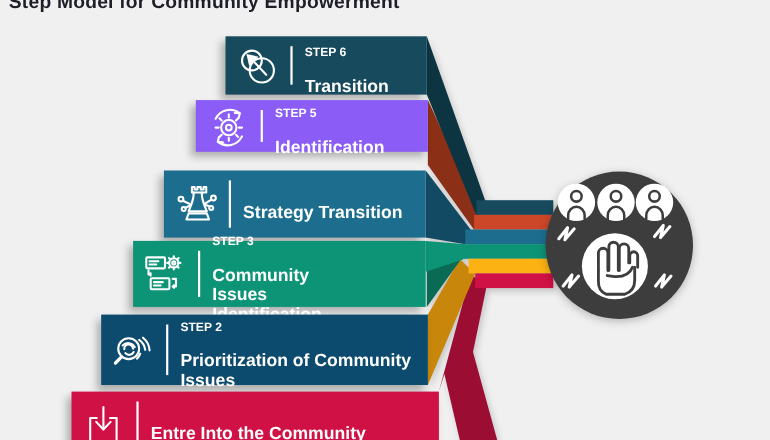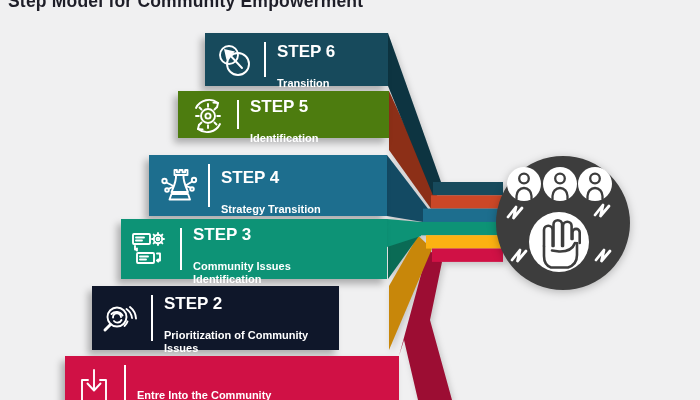--- a/index.html
+++ b/index.html
@@ -5,22 +5,22 @@
   html,body{margin:0;padding:0;}
   body{width:700px;height:400px;font-family:"Liberation Sans",sans-serif;}
   #canvas{position:relative;width:700px;height:400px;overflow:hidden;background:#f0f0f1;}
   #slide-title{position:absolute;top:-9px;left:8px;font-size:17.5px;font-weight:bold;letter-spacing:.2px;}
   #funnel{position:absolute;left:0;top:0;z-index:1;pointer-events:none;filter:drop-shadow(2px 3px 3px rgba(0,0,0,.18));}
   .bar{position:absolute;z-index:2;display:flex;align-items:center;color:#fff;
        box-shadow:-4px 5px 7px rgba(0,0,0,.28);}
   .bar .icon{width:44px;height:44px;margin-left:8px;flex:0 0 auto;}
   .bar .sep{width:2px;background:#fff;align-self:stretch;margin:9px 0 9px 7px;flex:0 0 auto;}
   .bar .txt{margin-left:11px;line-height:1.12;}
-  .step-label{font-weight:bold;font-size:17px;margin-top:12px;}
-  .step-desc{font-size:11px;font-weight:600;margin-top:16px;}
+  .step-label{font-weight:bold;font-size:11px;margin-top:12px;}
+  .step-desc{font-size:16px;font-weight:600;margin-top:16px;}
   .desc-wrap{max-width:132px;}
   #badge{position:absolute;left:493px;top:153px;z-index:3;filter:drop-shadow(0 2px 4px rgba(0,0,0,.25));}
   svg .ln{fill:none;stroke:#fff;stroke-width:1.9;stroke-linecap:round;stroke-linejoin:round;}
 </style>
 </head>
 <body>
 
 <div id="canvas" style="background: rgb(240, 240, 241); padding-left: 27px;">
 
   <div id="slide-title" style="color: rgb(30, 30, 40);">Step Model for Community Empowerment</div>
@@ -48,21 +48,21 @@
       <line class="ln" x1="29" y1="30" x2="15" y2="15"></line>
       <path d="M11,11 L22,13.5 L13.5,22 Z" fill="#fff" stroke="none"></path>
     </svg>
     <div class="sep"></div>
     <div class="txt">
       <div class="step-label">STEP 6</div>
       <div class="step-desc">Transition</div>
     </div>
   </div>
 
-  <div class="bar" style="left: 178px; top: 91px; width: 211px; height: 47px; background-color: #4d7c0f;">
+  <div class="bar" style="left: 178px; top: 91px; width: 211px; height: 47px; background-color: #8b5cf6;">
     <svg class="icon" viewBox="0 0 44 44">
       <circle class="ln" cx="22" cy="23" r="7"></circle>
       <circle class="ln" cx="22" cy="23" r="2.6"></circle>
       <path class="ln" d="M22,13.8 V11 M22,32.2 V35 M12.8,23 H10 M31.2,23 H34 M15.5,16.5 l-2,-2 M28.5,29.5 l2,2 M15.5,29.5 l-2,2 M28.5,16.5 l2,-2"></path>
       <path class="ln" d="M10,15 A14.5,14.5 0 0 1 32,10"></path>
       <path class="ln" d="M32,10 l-4.6,-0.4 M32,10 l-1,4.4"></path>
       <path class="ln" d="M34,31 A14.5,14.5 0 0 1 12,36"></path>
       <path class="ln" d="M12,36 l4.6,0.4 M12,36 l1,-4.4"></path>
     </svg>
     <div class="sep"></div>
@@ -79,21 +79,20 @@
       <path class="ln" d="M12.5,35.5 L14.5,30 H31 L33,35.5 Z"></path>
       <circle class="ln" cx="7.5" cy="17" r="2.2"></circle>
       <circle class="ln" cx="10" cy="26" r="1.8"></circle>
       <path class="ln" d="M9.3,18.5 L15.5,21.5 M11.6,24.8 L15.5,23"></path>
       <circle class="ln" cx="37" cy="16" r="2.2"></circle>
       <circle class="ln" cx="35" cy="25" r="1.8"></circle>
       <path class="ln" d="M35.2,17.5 L29.5,21 M33.6,23.6 L29.8,22.4"></path>
     </svg>
     <div class="sep"></div>
     <div class="txt">
-      <div class="step-label">STEP 4</div>
       <div class="step-desc">Strategy Transition</div>
     </div>
   </div>
 
   <div class="bar" style="left: 121px; top: 219px; width: 266px; height: 60px; background-color: rgb(13, 147, 118);">
     <svg class="icon" viewBox="0 0 44 44">
       <rect class="ln" x="4" y="7" width="17" height="10" rx="1"></rect>
       <path class="ln" d="M7,10.5 h8 M7,13.5 h6"></path>
       <circle class="ln" cx="29" cy="12" r="4.2"></circle>
       <circle class="ln" cx="29" cy="12" r="1.4"></circle>
@@ -103,21 +102,21 @@
       <path class="ln" d="M6,19 v3.5 h2 M7,22.5 l1,-1 M7,22.5 l1,1"></path>
       <path class="ln" d="M28,26.5 h3 v7 h-3 M28,33.5 l1.2,-1.2 M28,33.5 l1.2,1.2"></path>
     </svg>
     <div class="sep"></div>
     <div class="txt">
       <div class="step-label">STEP 3</div>
       <div class="step-desc desc-wrap">Community Issues Identification</div>
     </div>
   </div>
 
-  <div class="bar" style="left: 92px; top: 286px; width: 247px; height: 64px; background-color: #0f172a;">
+  <div class="bar" style="left: 92px; top: 286px; width: 297px; height: 64px; background-color: #0c4a6e;">
     <svg class="icon" viewBox="0 0 44 44">
       <circle class="ln" cx="17" cy="21" r="9.5"></circle>
       <line class="ln" x1="10.5" y1="28.5" x2="5" y2="34" style="stroke-width:3;"></line>
       <path class="ln" d="M13,21.5 a4,4 0 0 1 8,-0.5"></path>
       <path class="ln" d="M11.5,18 a7,7 0 0 1 11,1.5"></path>
       <path class="ln" d="M14,25 a4.5,4.5 0 0 0 7.5,-1"></path>
       <path class="ln" d="M26.5,13 a13,13 0 0 1 5.5,9"></path>
       <path class="ln" d="M30,11 a16,16 0 0 1 6,11.5"></path>
       <path class="ln" d="M27.5,25.5 a10,10 0 0 1 -3,4.5"></path>
     </svg>

